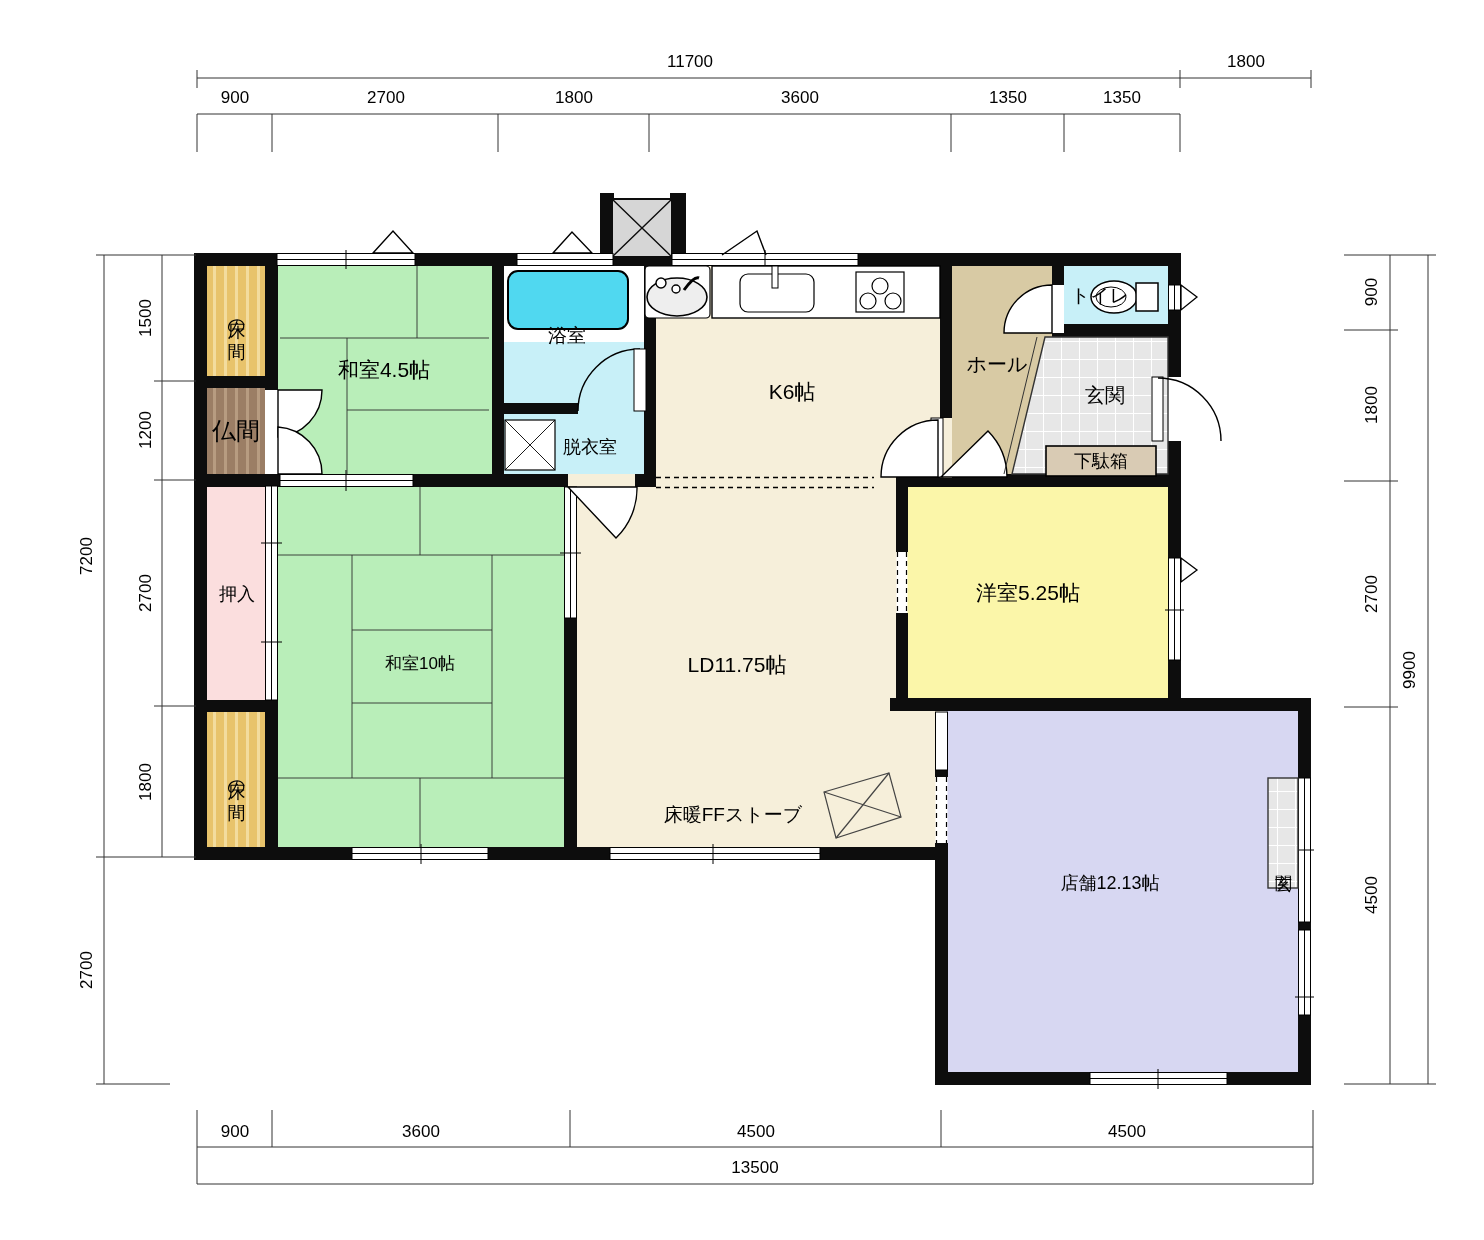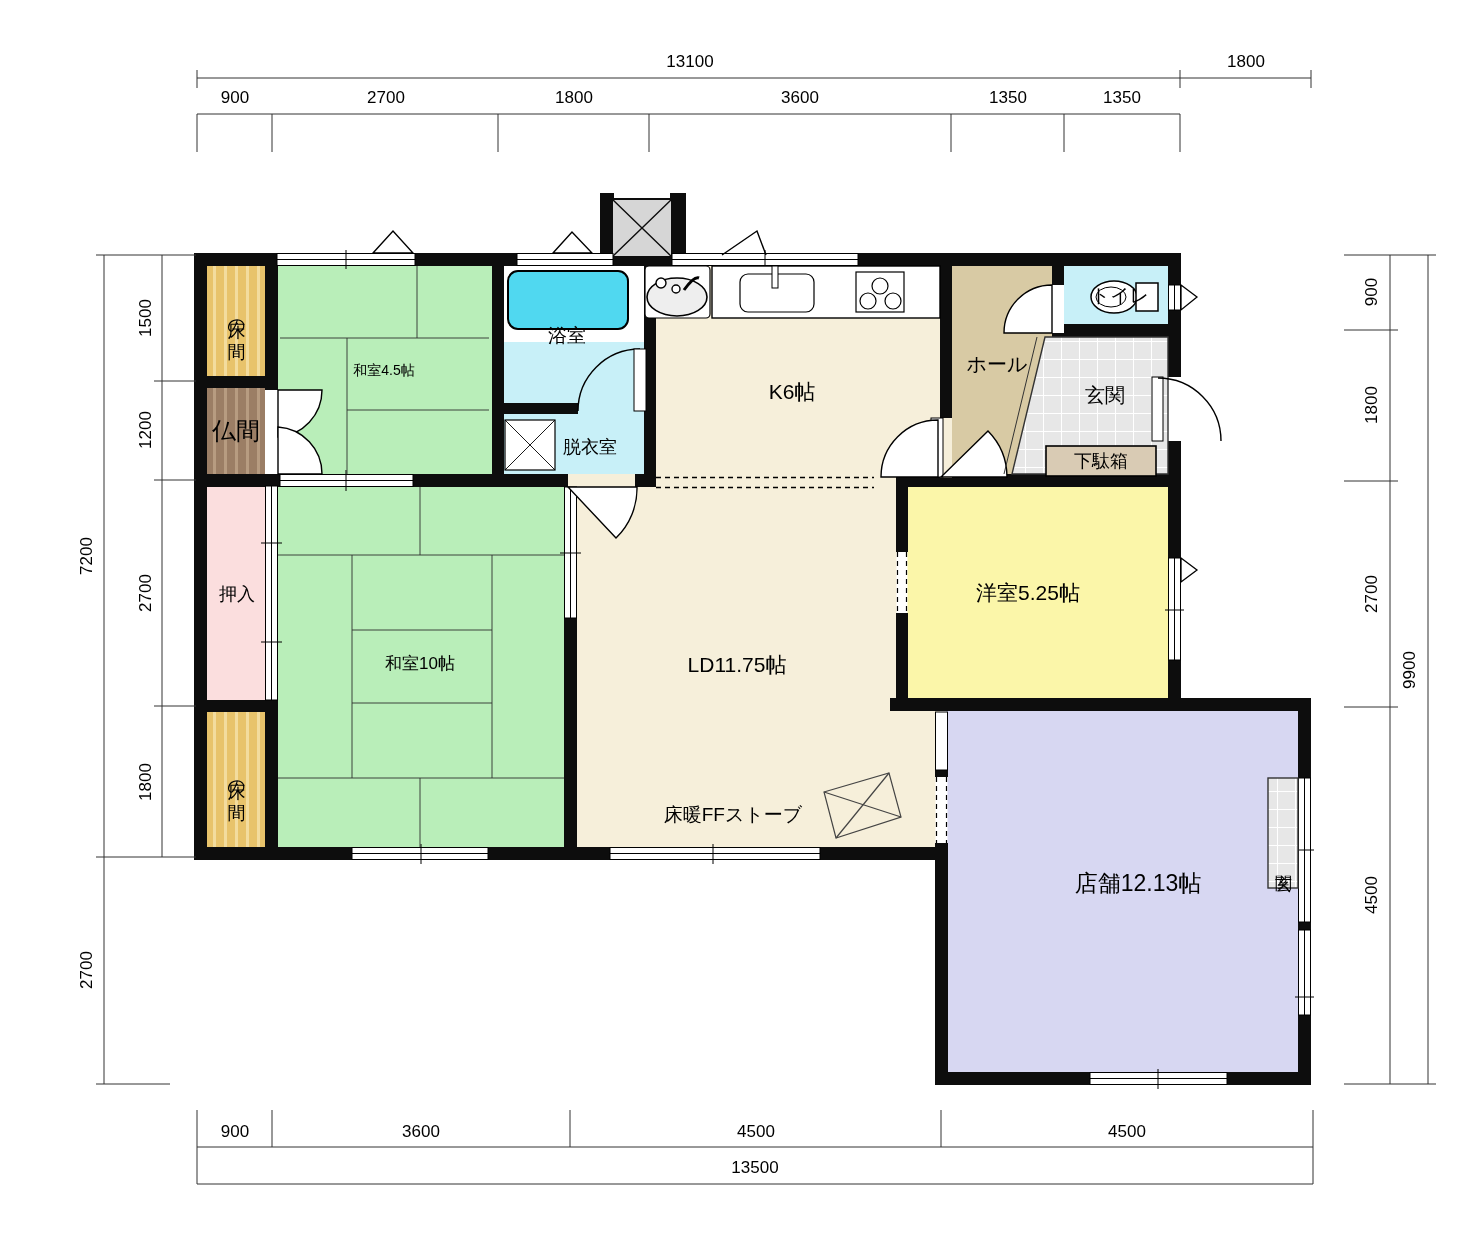--- a/index.html
+++ b/index.html
@@ -317,39 +317,39 @@
       <line x1="1344" y1="255" x2="1436" y2="255"></line>
         <line x1="1344" y1="330" x2="1398" y2="330"></line>
       <line x1="1344" y1="481" x2="1398" y2="481"></line>
         <line x1="1344" y1="707" x2="1398" y2="707"></line>
       <line x1="1344" y1="1084" x2="1436" y2="1084"></line>
       <line x1="1428" y1="255" x2="1428" y2="1084"></line>
     </g>
   </svg>
 
   <div class="lbl vlbl" style="left:236px;top:318px;font-size:18px;">床の間</div>
-  <div class="lbl" style="left:384px;top:370px;font-size:14px;">和室4.5帖</div>
+  <div class="lbl" style="left:384px;top:370px;font-size:21px;">和室4.5帖</div>
   <div class="lbl" style="left:236px;top:431px;font-size:24px;">仏間</div>
   <div class="lbl" style="left:567px;top:336px;font-size:19px;">浴室</div>
   <div class="lbl" style="left:590px;top:447px;font-size:18px;">脱衣室</div>
   <div class="lbl" style="left:792px;top:392px;font-size:21px;">K6帖</div>
   <div class="lbl" style="left:997px;top:364px;font-size:20px;">ホール</div>
-  <div class="lbl" style="left:1100px;top:296px;font-size:19px;margin-left:20px;">トイレ</div>
+  <div class="lbl" style="left:1100px;top:296px;font-size:19px;">トイレ</div>
   <div class="lbl" style="left:1105px;top:395px;font-size:20px;">玄関</div>
   <div class="lbl" style="left:1101px;top:461px;font-size:18px;">下駄箱</div>
   <div class="lbl" style="left:237px;top:594px;font-size:18px;">押入</div>
   <div class="lbl vlbl" style="left:236px;top:779px;font-size:18px;">床の間</div>
   <div class="lbl" style="left:420px;top:664px;font-size:17px;">和室10帖</div>
   <div class="lbl" style="left:737px;top:665px;font-size:21px;">LD11.75帖</div>
   <div class="lbl" style="left:1028px;top:593px;font-size:21px;">洋室5.25帖</div>
-  <div class="lbl" style="left:1110px;top:883px;font-size:23px;margin-left:28px;">店舗12.13帖</div>
+  <div class="lbl" style="left:1110px;top:883px;font-size:18px;">店舗12.13帖</div>
   <div class="lbl vlbl" style="left:1283px;top:862px;font-size:17px;">玄関</div>
   <div class="lbl" style="left:733px;top:815px;font-size:19px;">床暖FFストーブ</div>
 
-  <div class="dim" style="left:690px;top:62px;">13100</div>
+  <div class="dim" style="left:690px;top:62px;">11700</div>
   <div class="dim" style="left:1246px;top:62px;">1800</div>
   <div class="dim" style="left:235px;top:98px;">900</div>
   <div class="dim" style="left:386px;top:98px;">2700</div>
   <div class="dim" style="left:574px;top:98px;">1800</div>
   <div class="dim" style="left:800px;top:98px;">3600</div>
   <div class="dim" style="left:1008px;top:98px;">1350</div>
   <div class="dim" style="left:1122px;top:98px;">1350</div>
 
   <div class="dim" style="left:235px;top:1132px;">900</div>
   <div class="dim" style="left:421px;top:1132px;">3600</div>

